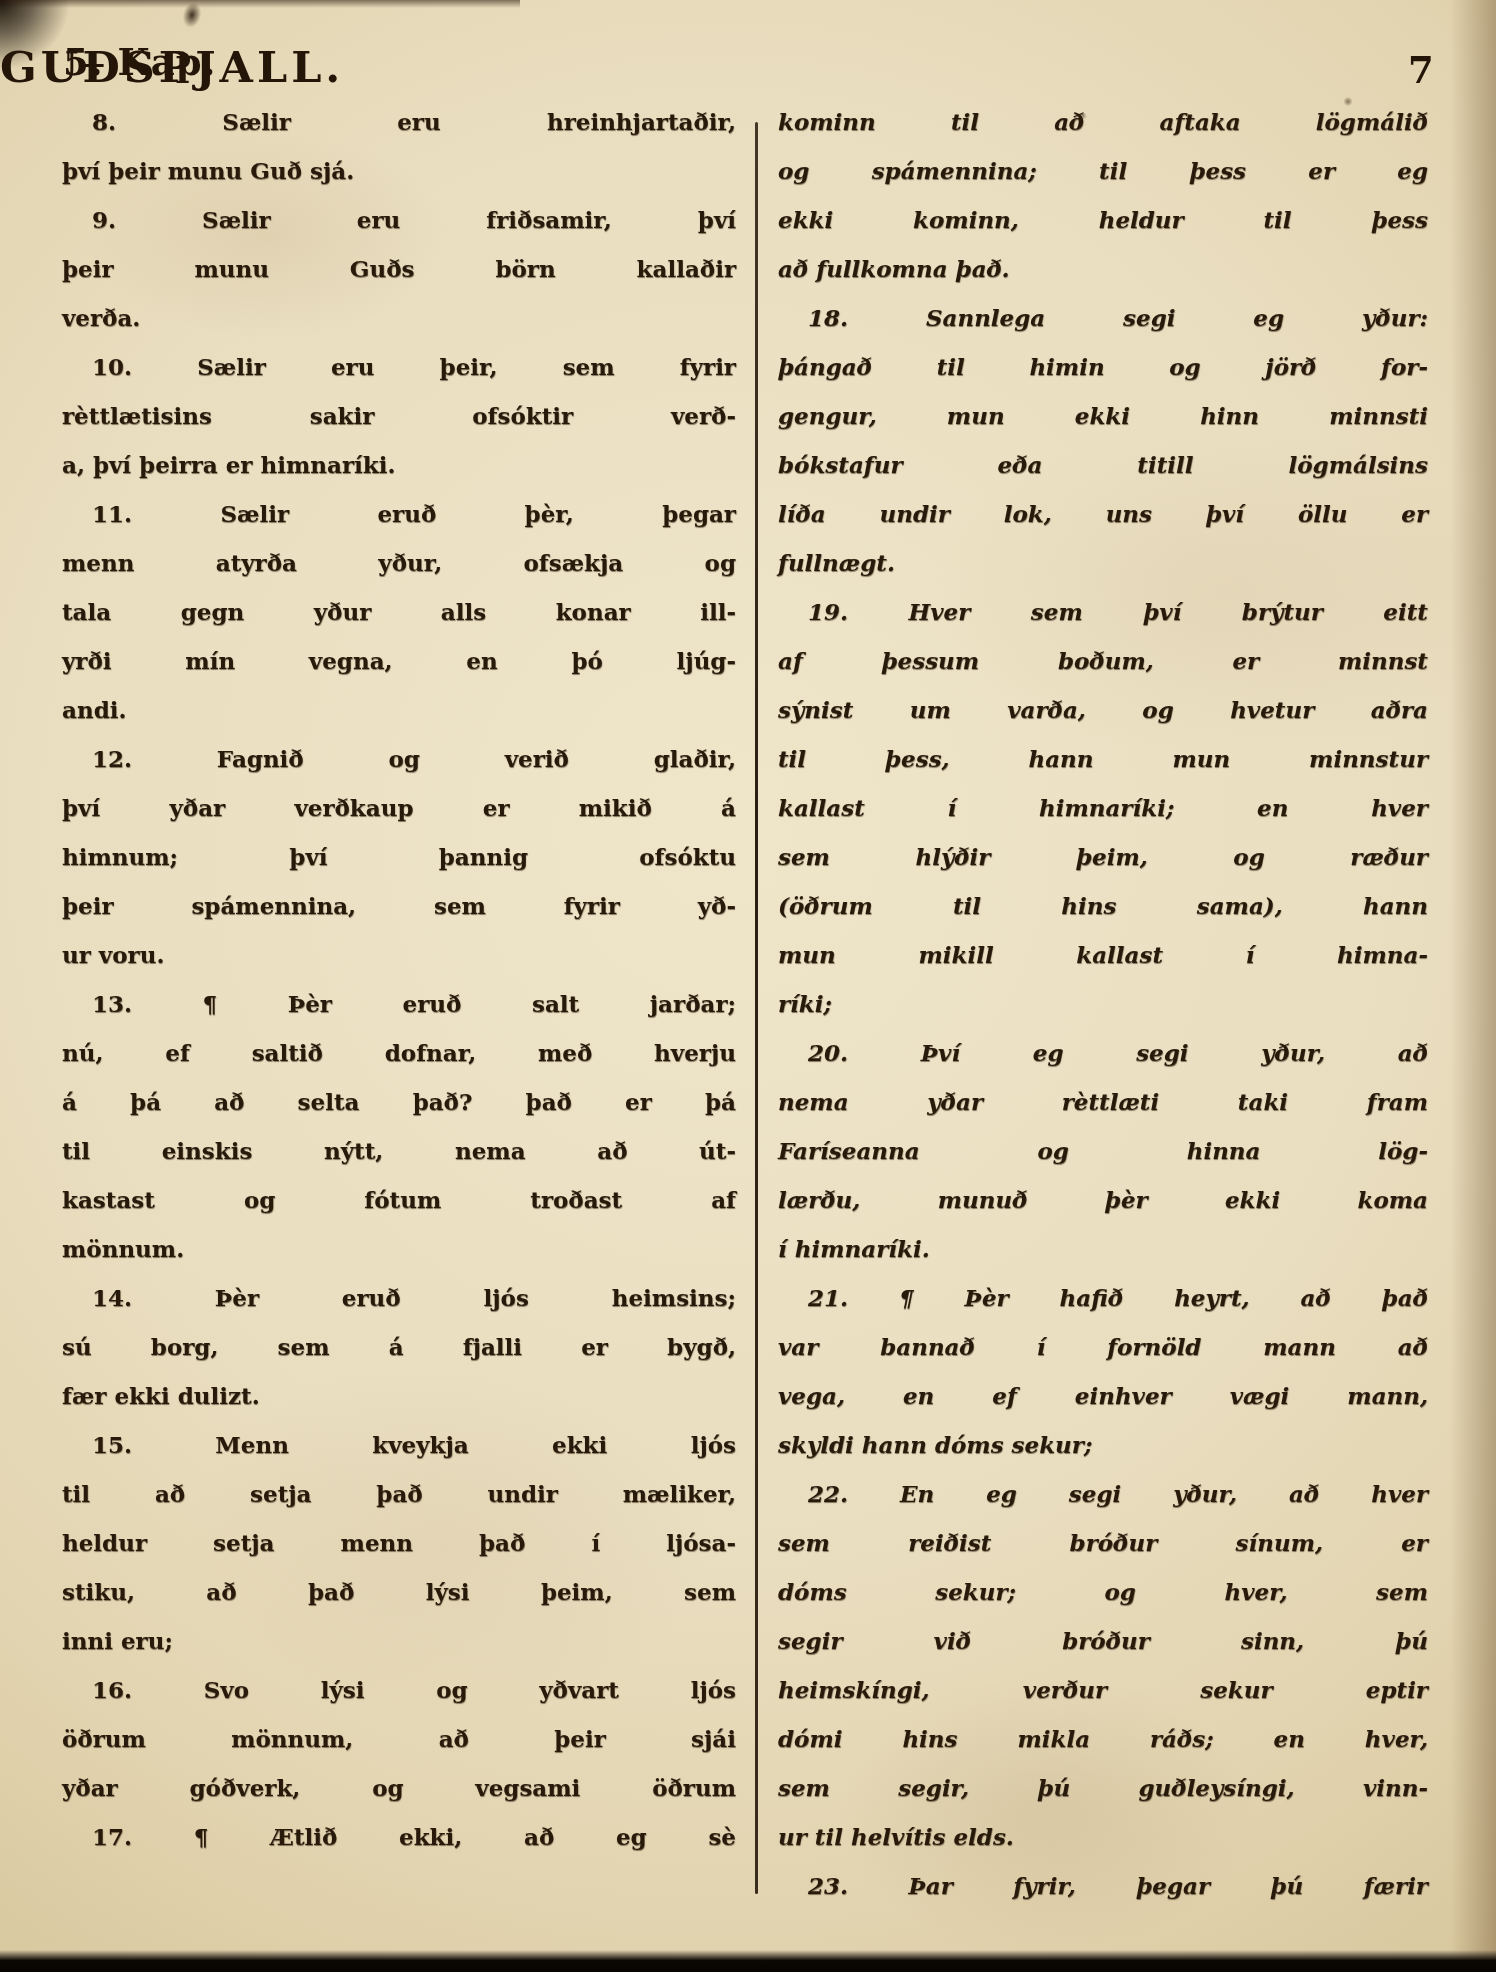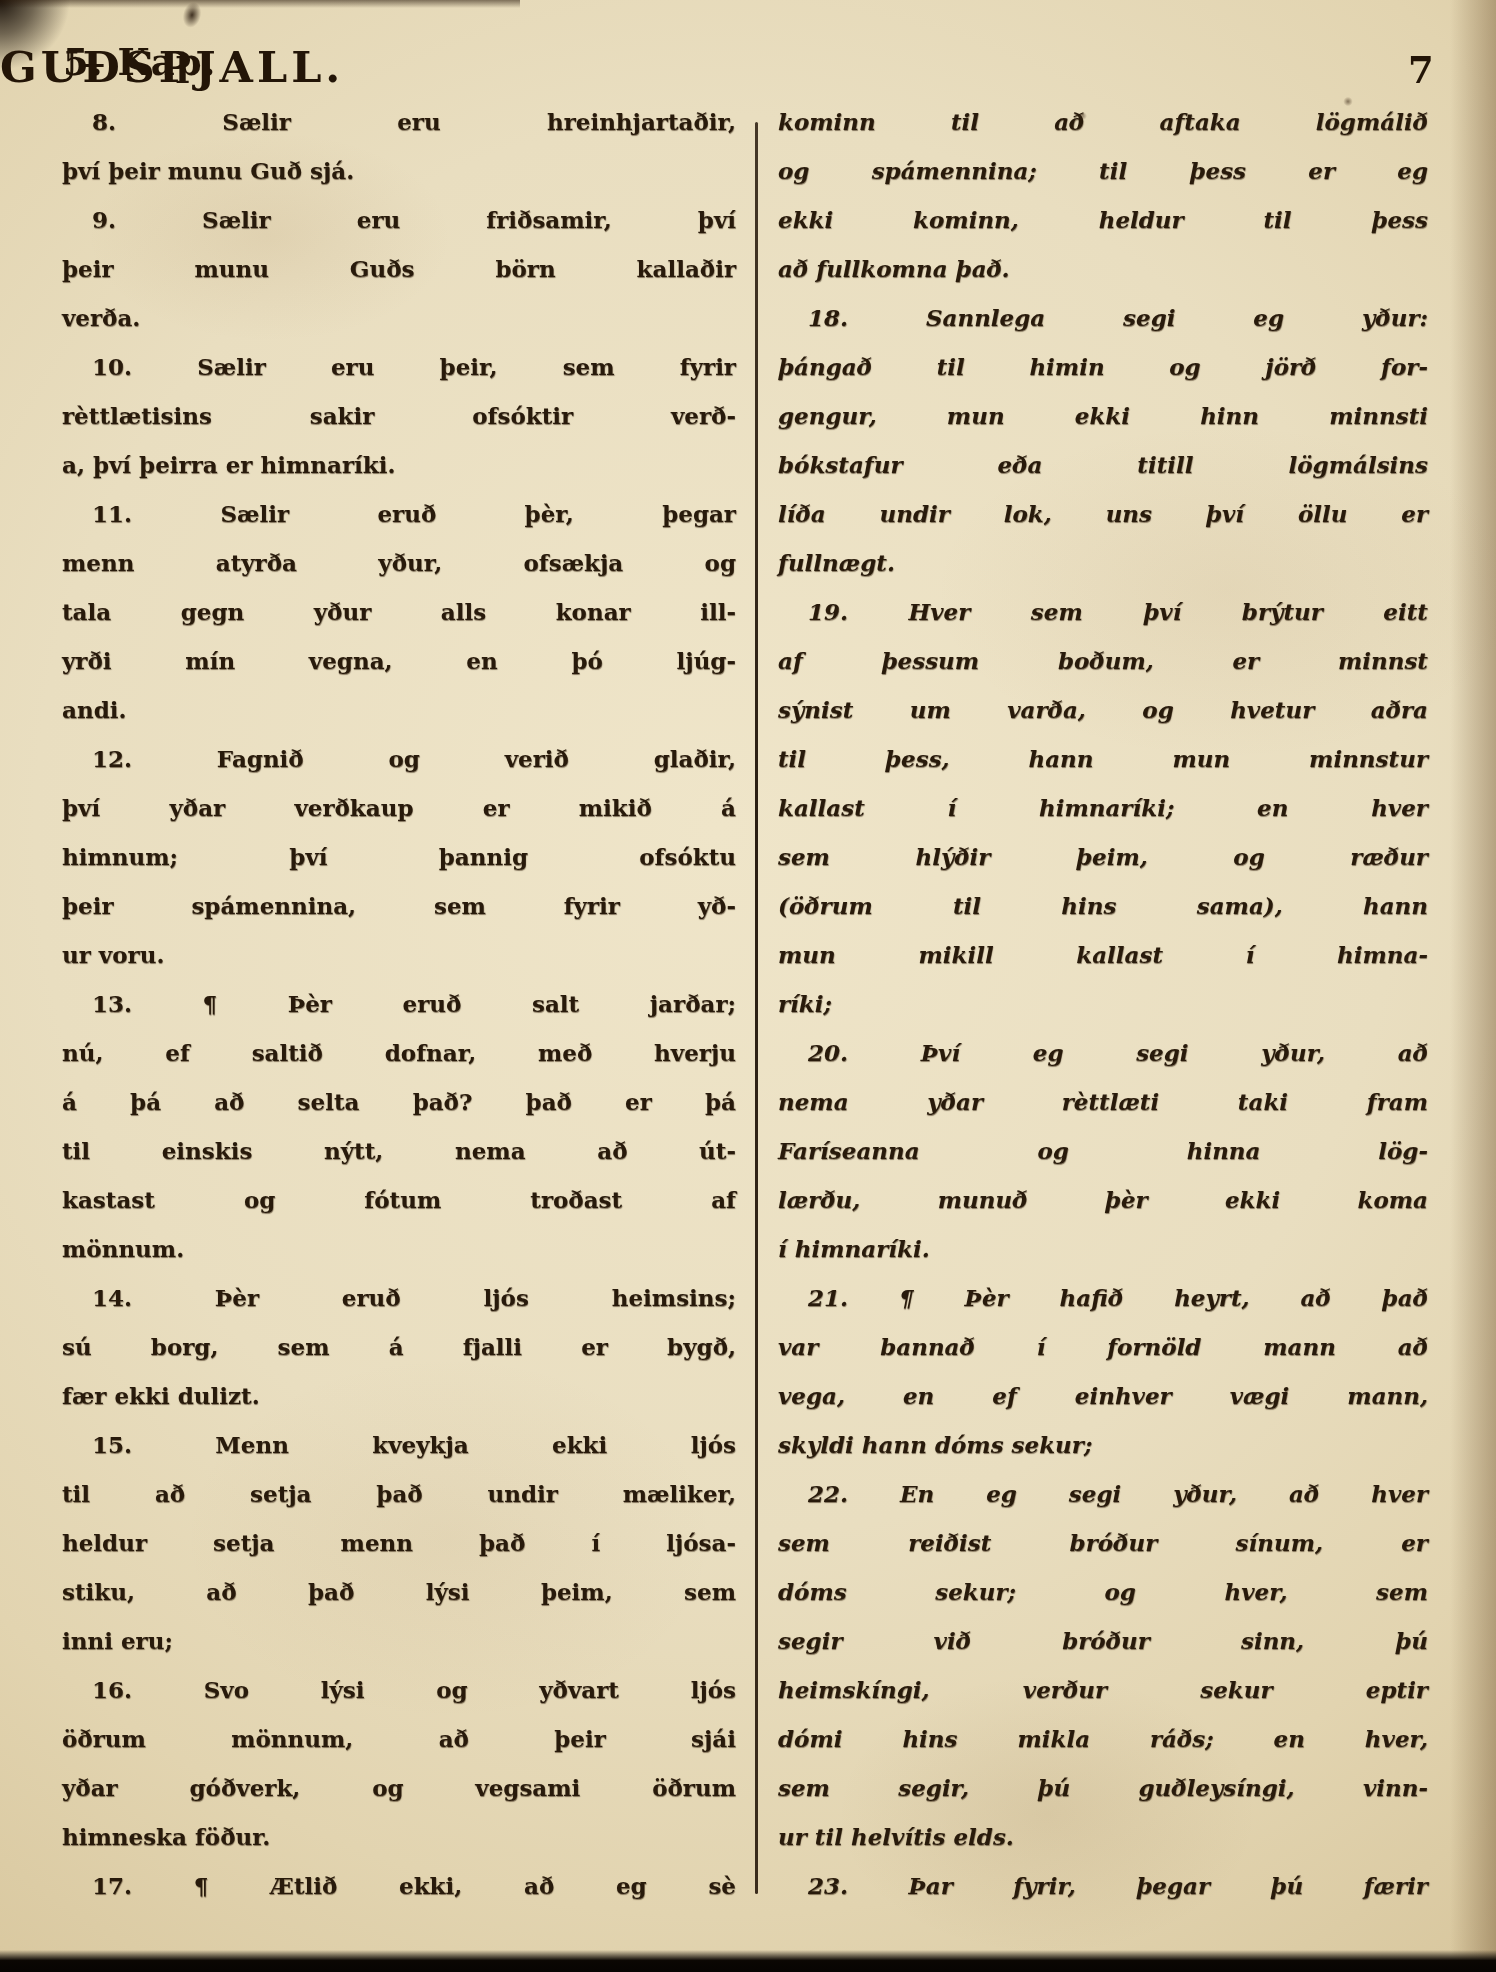--- a/index.html
+++ b/index.html
@@ -146,21 +146,20 @@
       <div class="line">sú borg, sem á fjalli er bygð,</div>
       <div class="line end">fær ekki dulizt.</div>
       <div class="line indent">15. Menn kveykja ekki ljós</div>
       <div class="line">til að setja það undir mæliker,</div>
       <div class="line">heldur setja menn það í ljósa-</div>
       <div class="line">stiku, að það lýsi þeim, sem</div>
       <div class="line end">inni eru;</div>
       <div class="line indent">16. Svo lýsi og yðvart ljós</div>
       <div class="line">öðrum mönnum, að þeir sjái</div>
       <div class="line">yðar góðverk, og vegsami öðrum</div>
-      <div class="line end">himneska föður.</div>
       <div class="line indent">17. ¶ Ætlið ekki, að eg sè</div>
     </div>
 
   <div class="divider"></div>
 
   <div class="col col-right">
       <div class="line">kominn til að aftaka lögmálið</div>
       <div class="line">og spámennina; til þess er eg</div>
       <div class="line">ekki kominn, heldur til þess</div>
       <div class="line end">að fullkomna það.</div>

